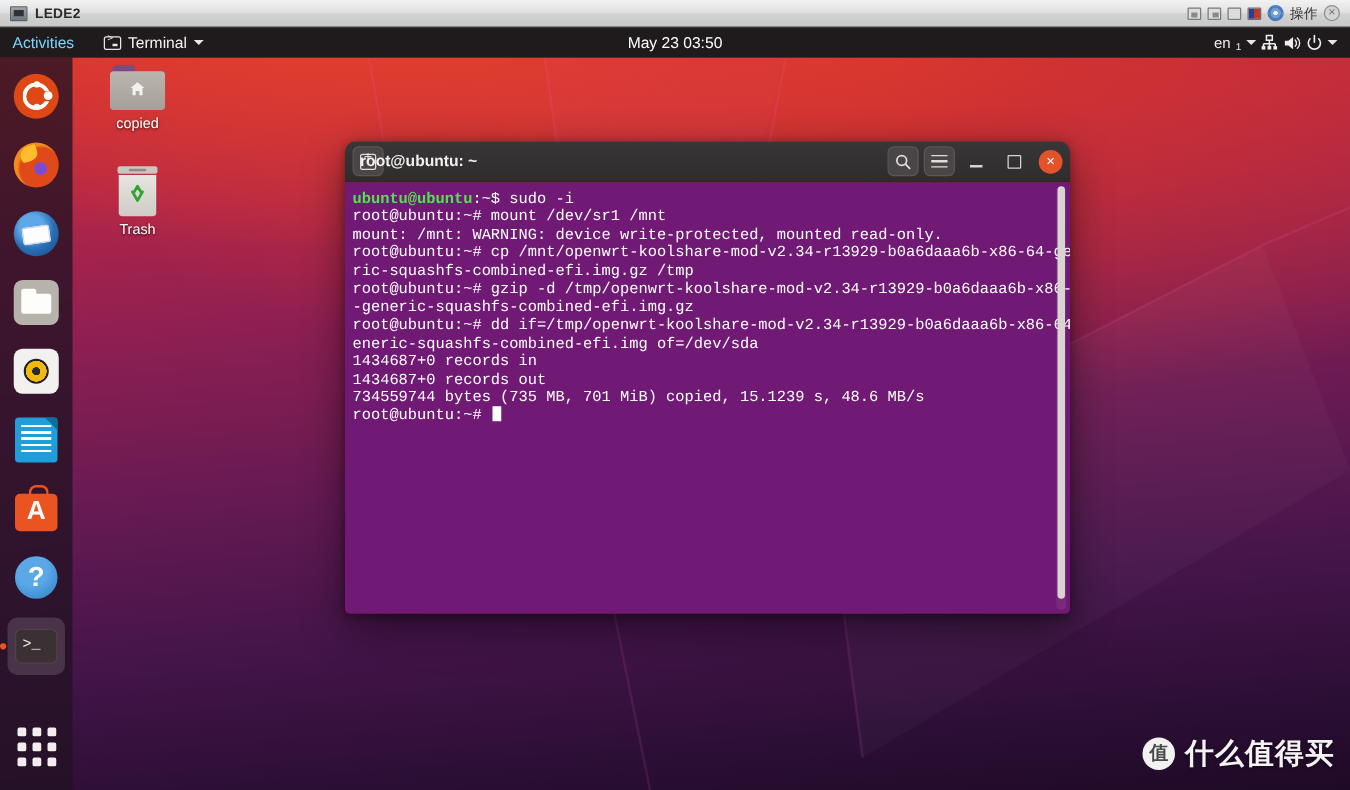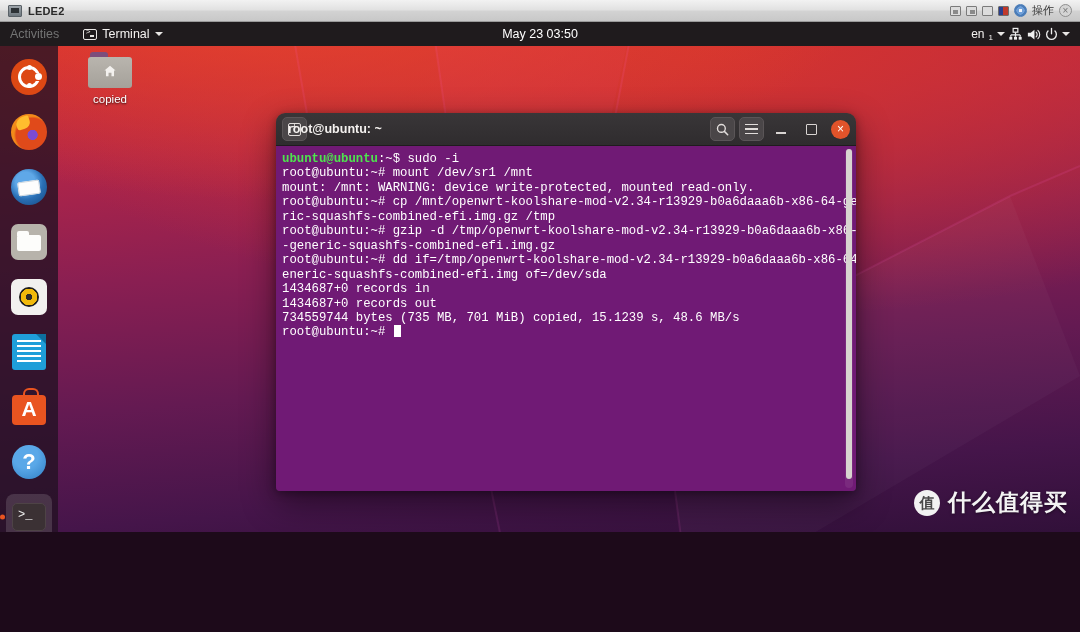--- a/index.html
+++ b/index.html
@@ -2,21 +2,21 @@
 <html><head>
 <meta charset="utf-8">
 <style>
   * { box-sizing: border-box; margin: 0; padding: 0; }
   html, body {
     width: 1080px; height: 632px;
     overflow: hidden;
     font-family: "Liberation Sans", sans-serif;
     background: #1d0a1a;
   }
-  #screen { position: relative; width: 1080px; height: 532px; overflow: hidden; }
+  #screen { position: relative; width: 1080px; height: 632px; overflow: hidden; }
 
   
   #vm-titlebar {
     position: absolute; left: 0; top: 0; width: 1080px; height: 22px;
     background: linear-gradient(180deg, #f2f2f2 0%, #e2e2e2 45%, #d2d2d2 55%, #c8c8c8 100%);
     border-bottom: 1px solid #9a9a9a;
     display: flex; align-items: center; padding: 0 4px;
   }
   .vm-ico {
     width: 14px; height: 12px; margin: 0 6px 0 4px;
@@ -46,21 +46,21 @@
     width: 13px; height: 13px; border-radius: 50%; border: 1px solid #8e8e8e;
     background: #d4d4d4; color: #777; font-size: 10px; line-height: 11px; text-align: center;
   }
 
   
   #topbar {
     position: absolute; left: 0; top: 22px; width: 1080px; height: 24px;
     background: #1f1b1d; display: flex; align-items: center; color: #f3f1ef;
     font-size: 12.5px; z-index: 40;
   }
-  #activities { padding: 0 8px 0 10px; color: #737373; }
+  #activities { padding: 0 8px 0 10px; color: #7dd3fc; }
   #app-menu { display: flex; align-items: center; gap: 5px; margin-left: 16px; }
   .term-glyph {
     width: 14px; height: 11px; border: 1.4px solid #e8e6e4; border-radius: 2px;
     display: inline-block; position: relative;
   }
   .term-glyph::before {
     content: ">"; position: absolute; left: 1.5px; top: -2.5px;
     font-size: 8px; color: #e8e6e4; font-family: "Liberation Mono", monospace;
   }
   .term-glyph::after {
@@ -334,20 +334,30 @@
     <div class="folder">
       <div class="tab"></div>
       <div class="body"></div>
       <svg class="home" viewBox="0 0 16 14">
         <path d="M8 1L1.5 6.4h1.8V13h3V9h3.4v4h3V6.4h1.8z" fill="#f3f1ee"></path>
       </svg>
     </div>
     <div class="label">copied</div>
   </div>
 
+  <div class="desk-icon" style="left:62px; top:133px;">
+    <div class="trash">
+      <div class="lid"></div>
+      <div class="can"></div>
+      <svg style="position:absolute; left:9px; top:14px; width:18px; height:18px;" viewBox="0 0 18 18">
+        <path d="M9 2l2.6 4.4H13L9 13.5 5 6.4h1.4z" fill="none" stroke="#2ea62e" stroke-width="2.2" stroke-linejoin="round"></path>
+      </svg>
+    </div>
+    <div class="label">Trash</div>
+  </div>
 
 
   <div id="dock">
     <div class="dock-item">
         <div class="ico ico-ubuntu"></div>
       </div>
     <div class="dock-item">
         <div class="ico ico-ff"></div>
       </div>
     <div class="dock-item">

